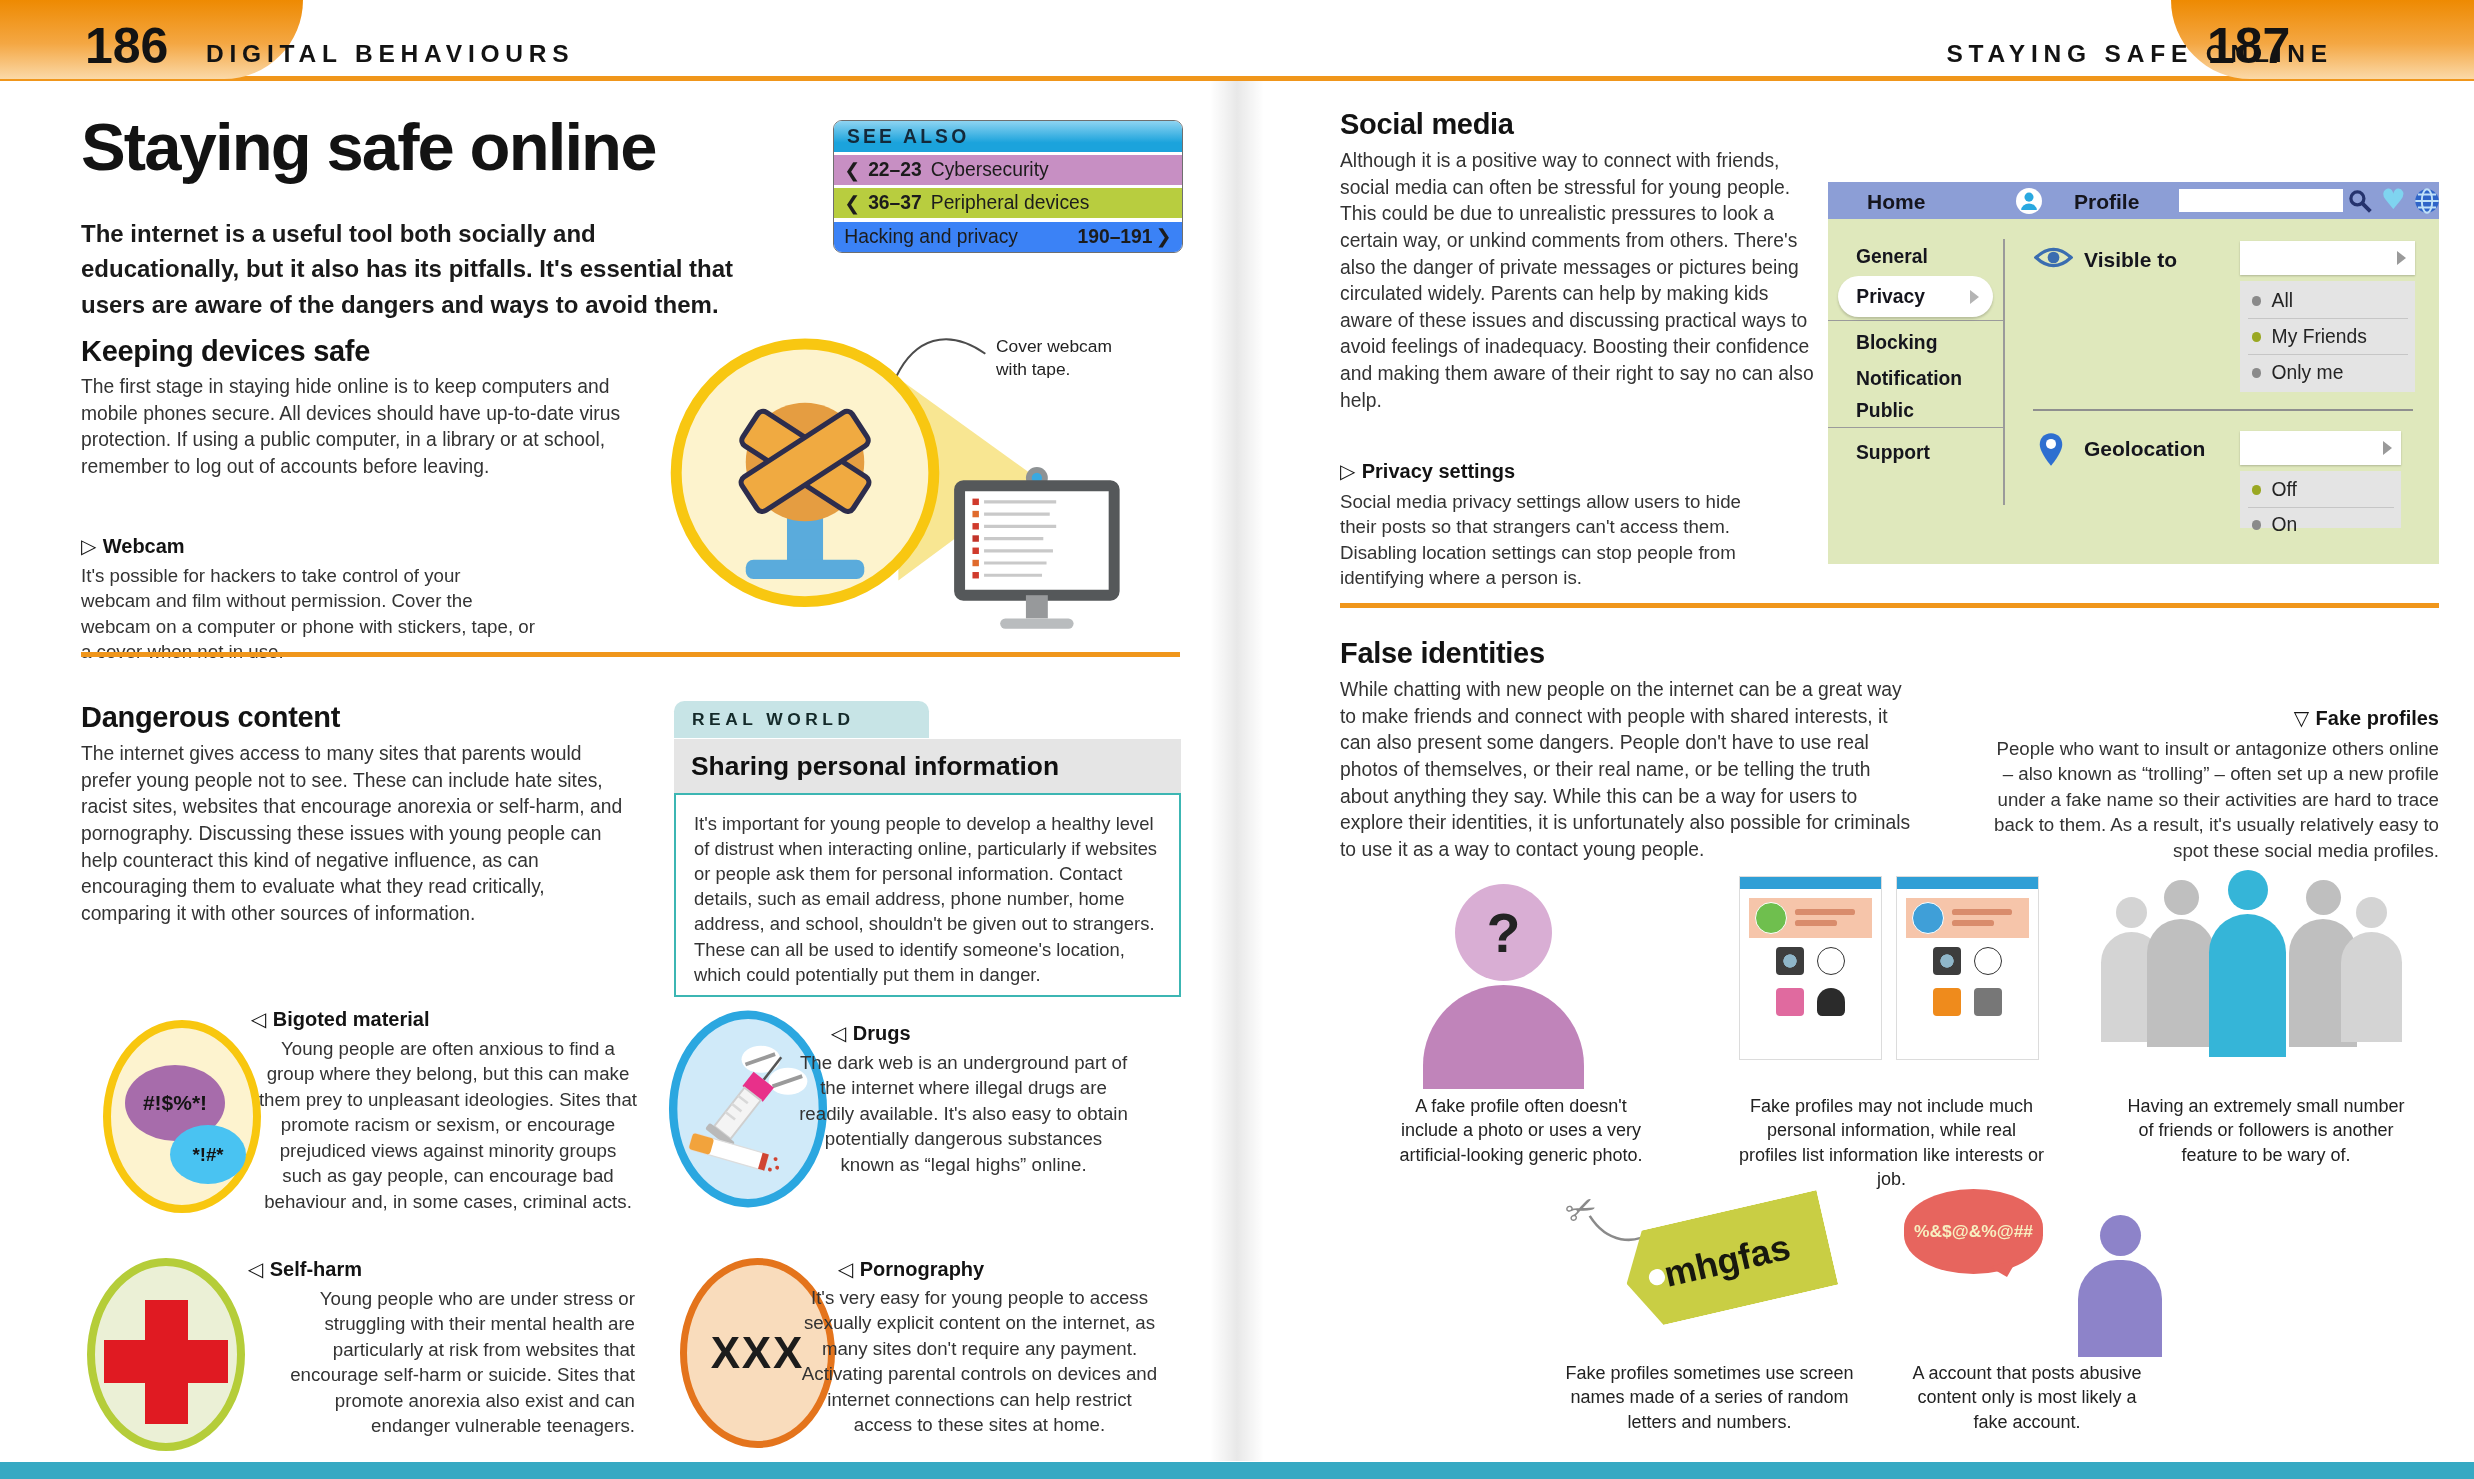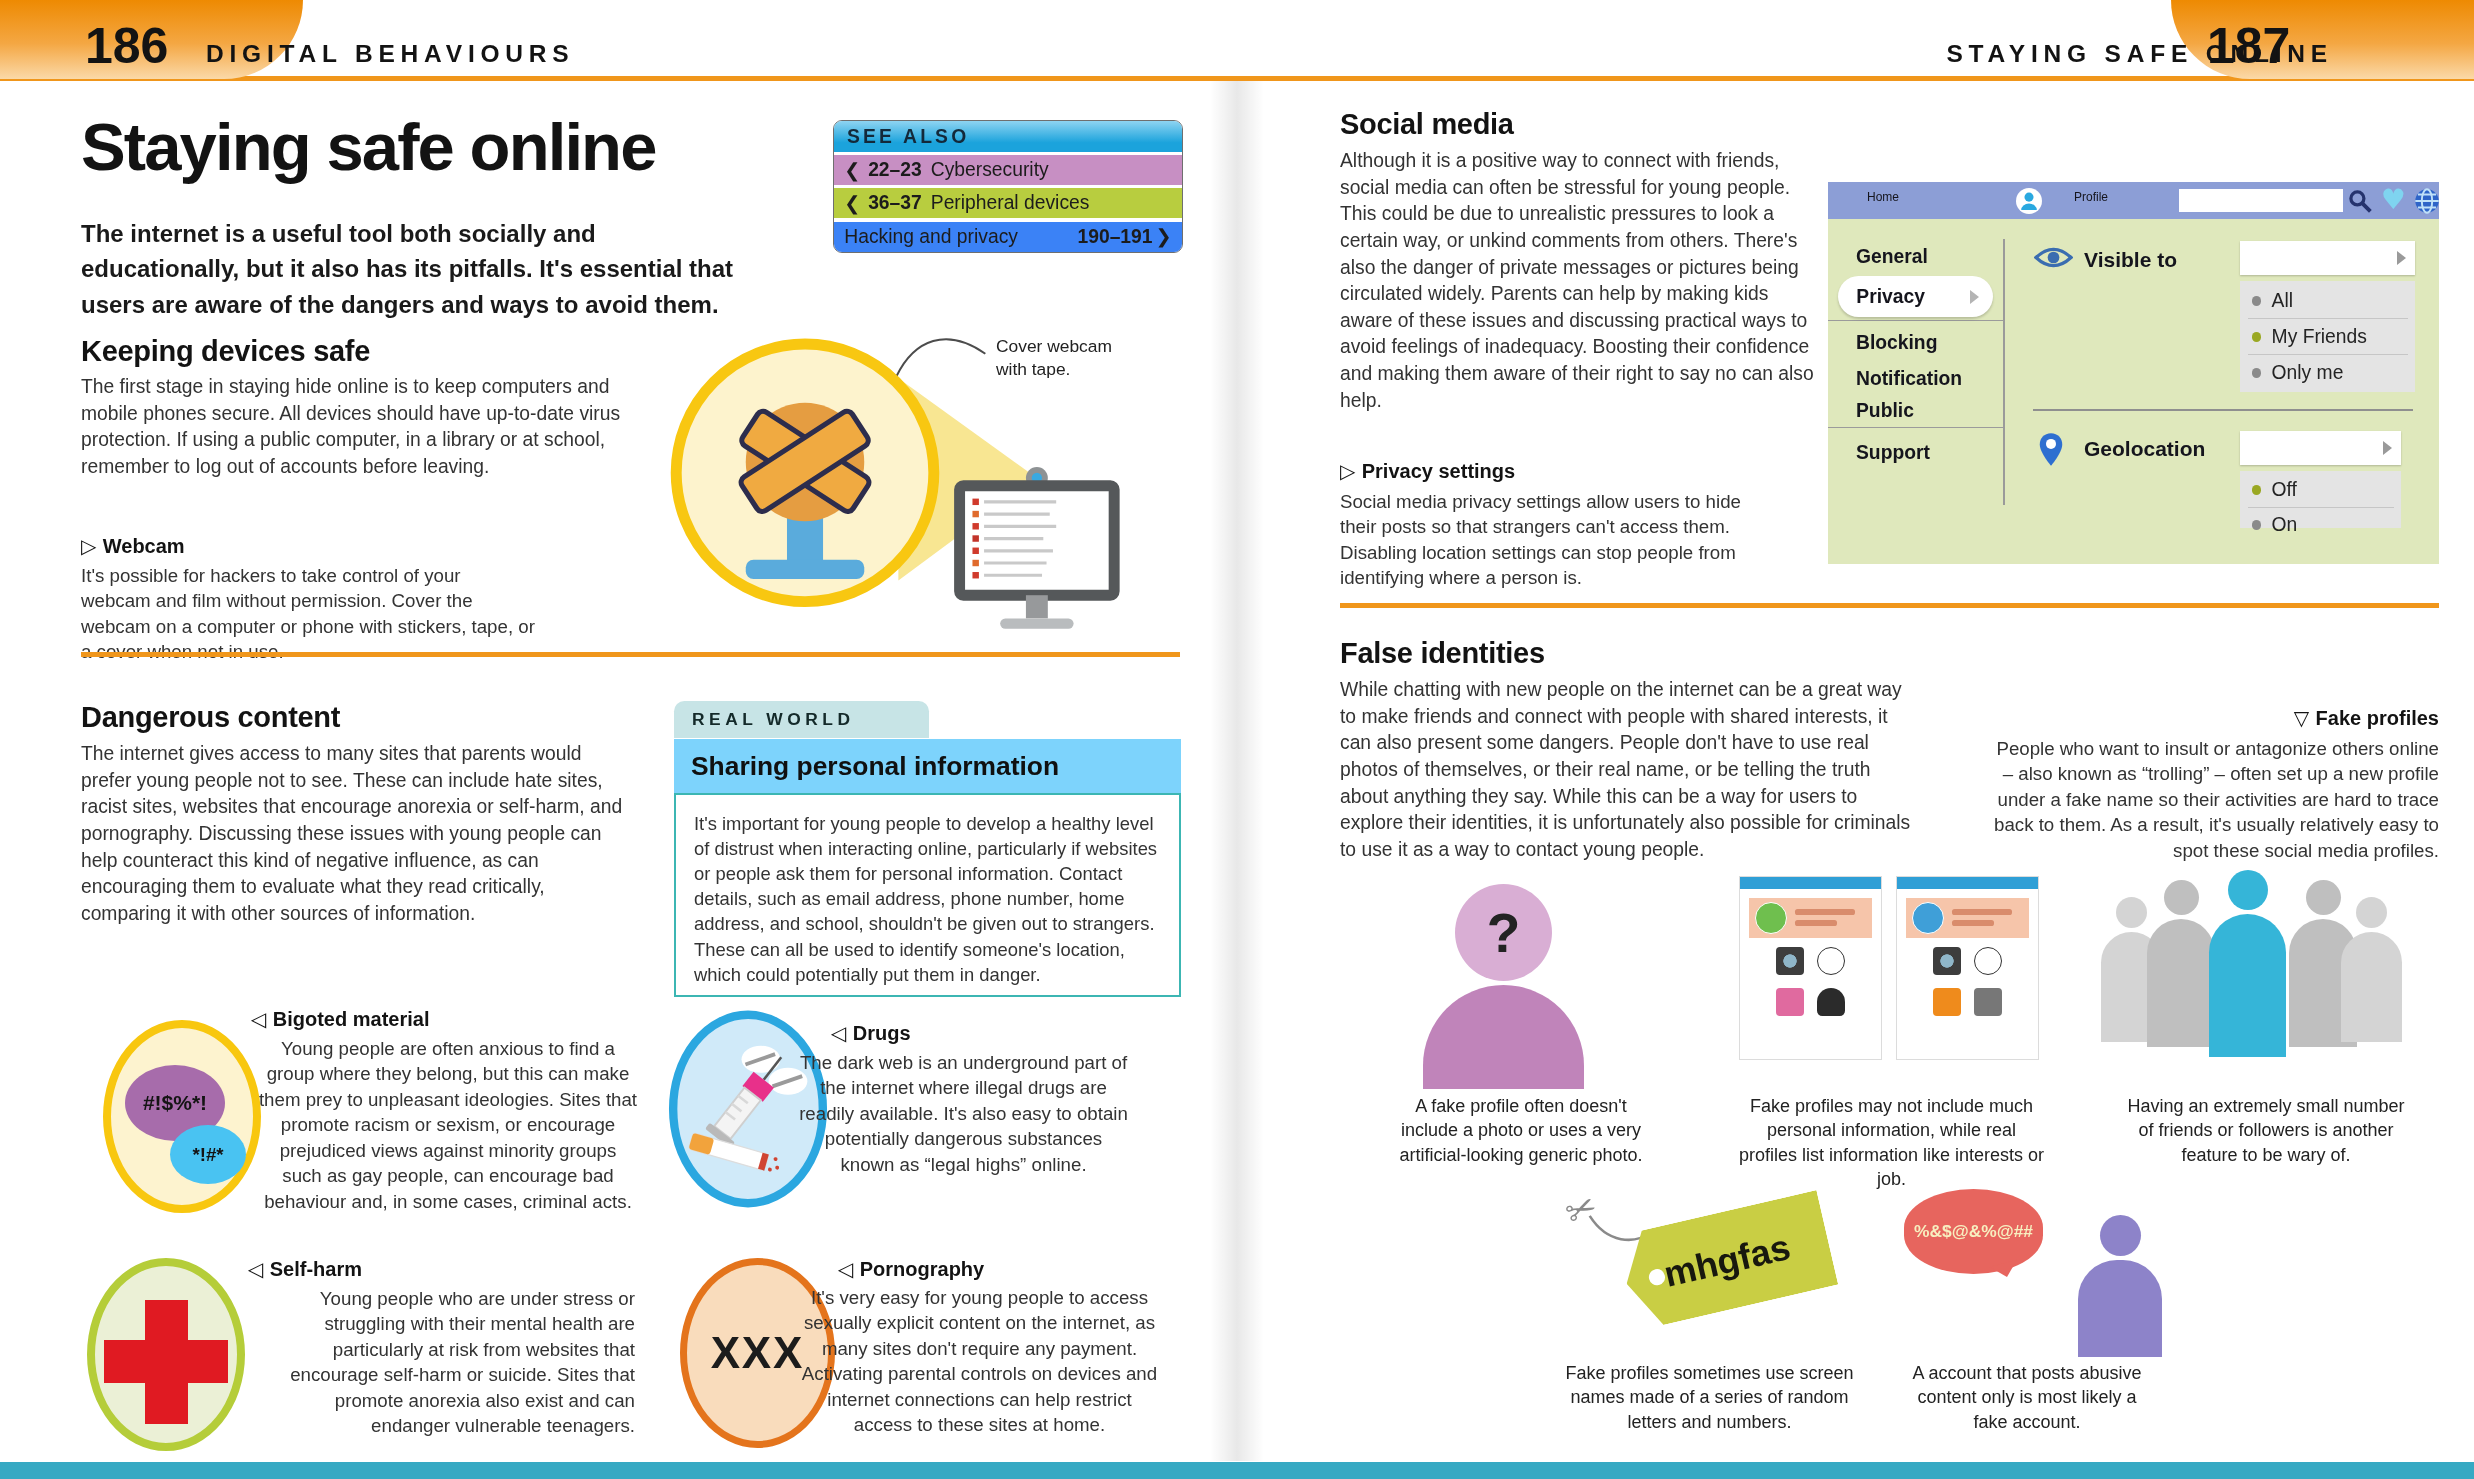--- a/index.html
+++ b/index.html
@@ -19,30 +19,30 @@
   .tab-r{width:304px;height:79px;background:linear-gradient(180deg,#ee8a02 0%,#f4a743 55%,#fbd9a8 100%);border-radius:0 0 0 84px;}
   .orange-rule{height:5.2px;background:#f0961b;}
   
   .sa-box{width:348px;border:1.9px solid #6f6f6f;border-radius:9px;overflow:hidden;background:#fff;}
   .sa-head{height:31px;background:linear-gradient(180deg,#8ed4f2 0%,#1ba3dc 70%);display:flex;align-items:center;
            font-size:19.3px;font-weight:700;letter-spacing:3.2px;padding-left:13px;color:#13293a;}
   .sa-row{height:30px;margin-top:3.2px;display:flex;align-items:center;font-size:19.3px;padding:0 10.3px;color:#1c1c1c;}
   
   .rw-tab{width:237px;height:37px;background:#c7e4e6;border-radius:10.3px 10.3px 0 0;display:flex;align-items:center;
           font-size:17.4px;font-weight:700;letter-spacing:4.5px;padding-left:18px;color:#142a2a;}
-  .rw-band{width:507px;height:54px;background:#7dd3fc;display:flex;align-items:center;padding-left:17px;box-sizing:border-box;
+  .rw-band{width:507px;height:54px;background:#e5e5e5;display:flex;align-items:center;padding-left:17px;box-sizing:border-box;
            font-size:26.4px;font-weight:700;color:#101010;}
   .rw-body{width:507px;height:204px;background:#fff;border:2.6px solid #3cb6b3;box-sizing:border-box;
            padding:15.5px 18px;font-size:18.4px;line-height:1.37;color:#333;}
   
   .ell{border-radius:50%;box-sizing:border-box;display:flex;align-items:center;justify-content:center;}
   
   .ui{width:611px;height:382px;background:#dfe8bc;}
   .ui-nav{position:absolute;left:0;top:0;width:611px;height:37px;background:#8c9ed6;}
-  .ui-label{font-size:12px;font-weight:400;color:#15151d;}
+  .ui-label{font-size:21px;font-weight:700;color:#15151d;}
   .side-item{font-size:19.3px;font-weight:700;color:#15151d;}
   .dd{background:#fff;box-shadow:0 1.3px 1.9px rgba(0,0,0,.22);display:flex;align-items:center;justify-content:flex-end;padding-right:9px;box-sizing:border-box;}
   .tri-r{width:0;height:0;border-top:7px solid transparent;border-bottom:7px solid transparent;border-left:9.7px solid #9a9a9a;}
   .opt{font-size:19.3px;color:#242424;display:flex;align-items:center;gap:10.3px;}
   .bullet{width:9.7px;height:9.7px;border-radius:50%;}
   
   .person{position:absolute;}
   .p-head{border-radius:50%;margin:0 auto;}
   .p-body{border-radius:39px 39px 0 0;margin-top:3.9px;}
   .capc{font-size:18px;line-height:1.36;color:#222;text-align:center;}

